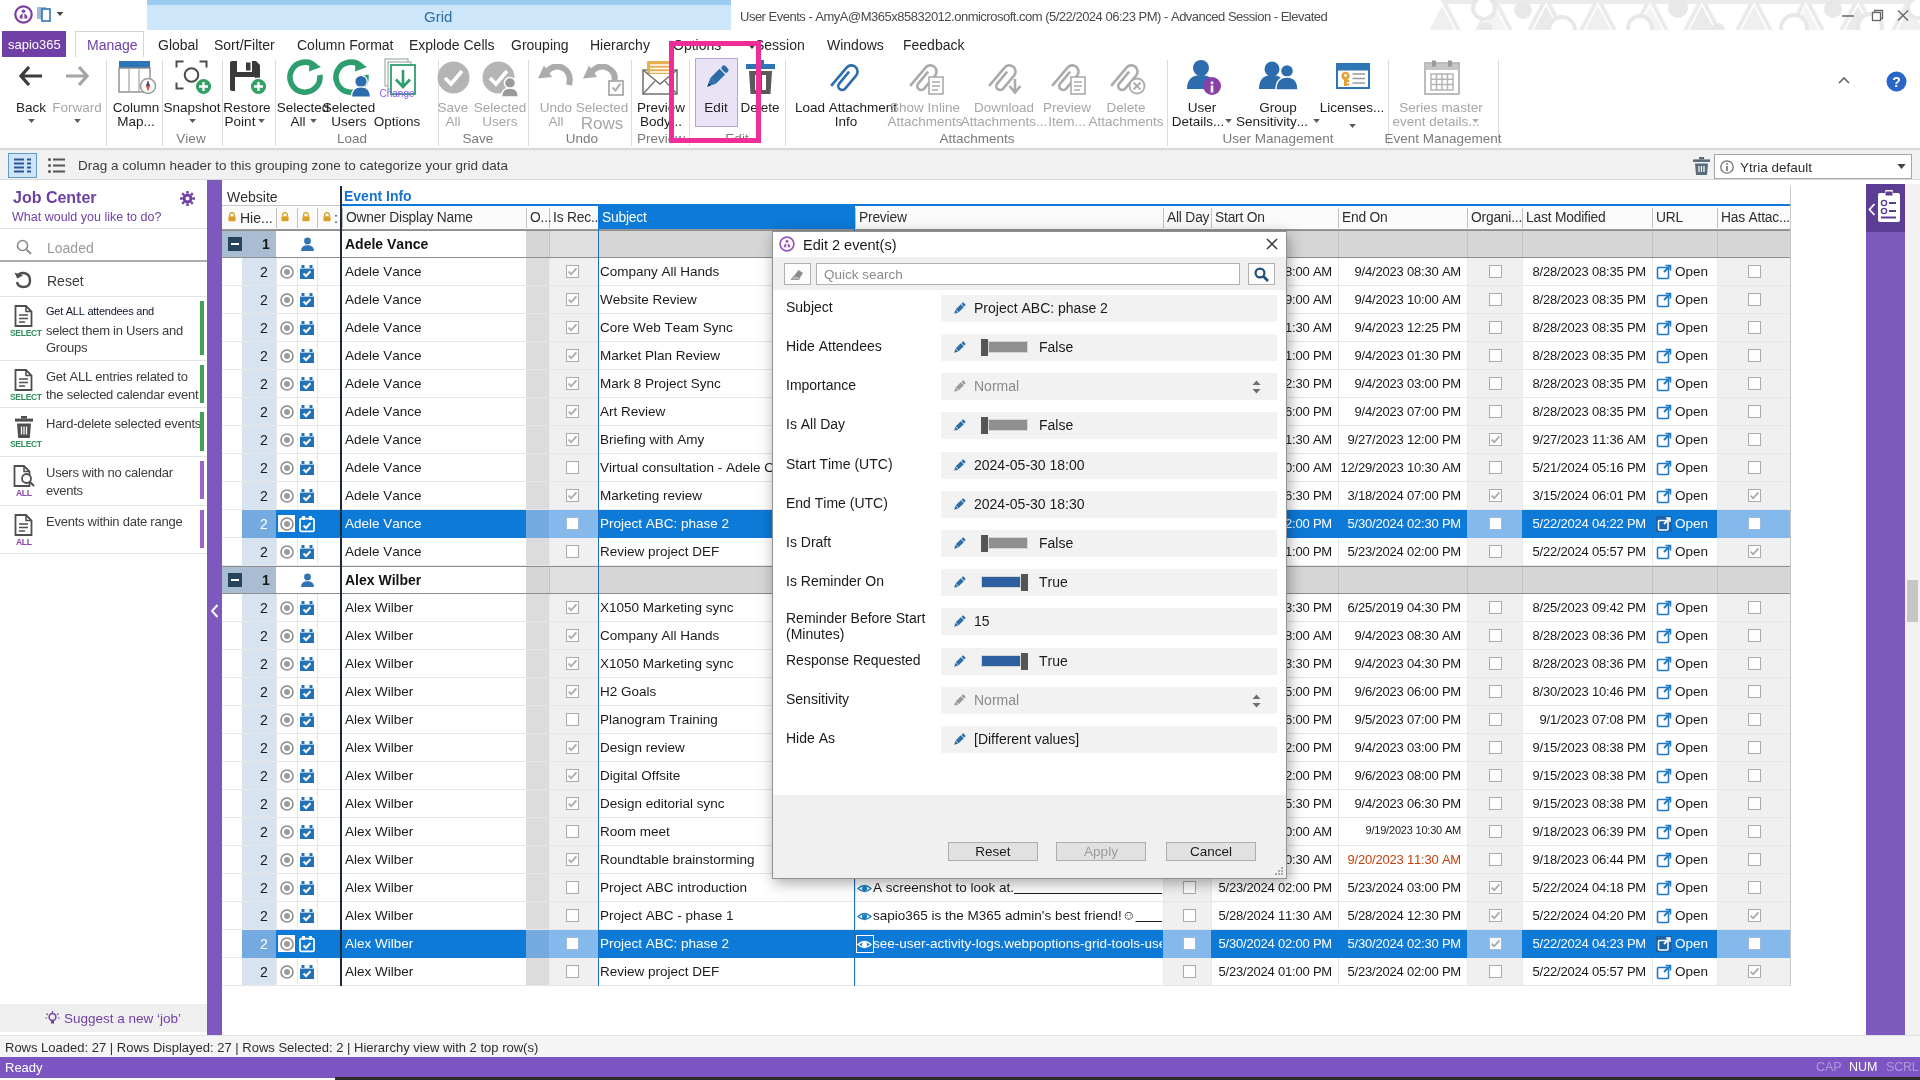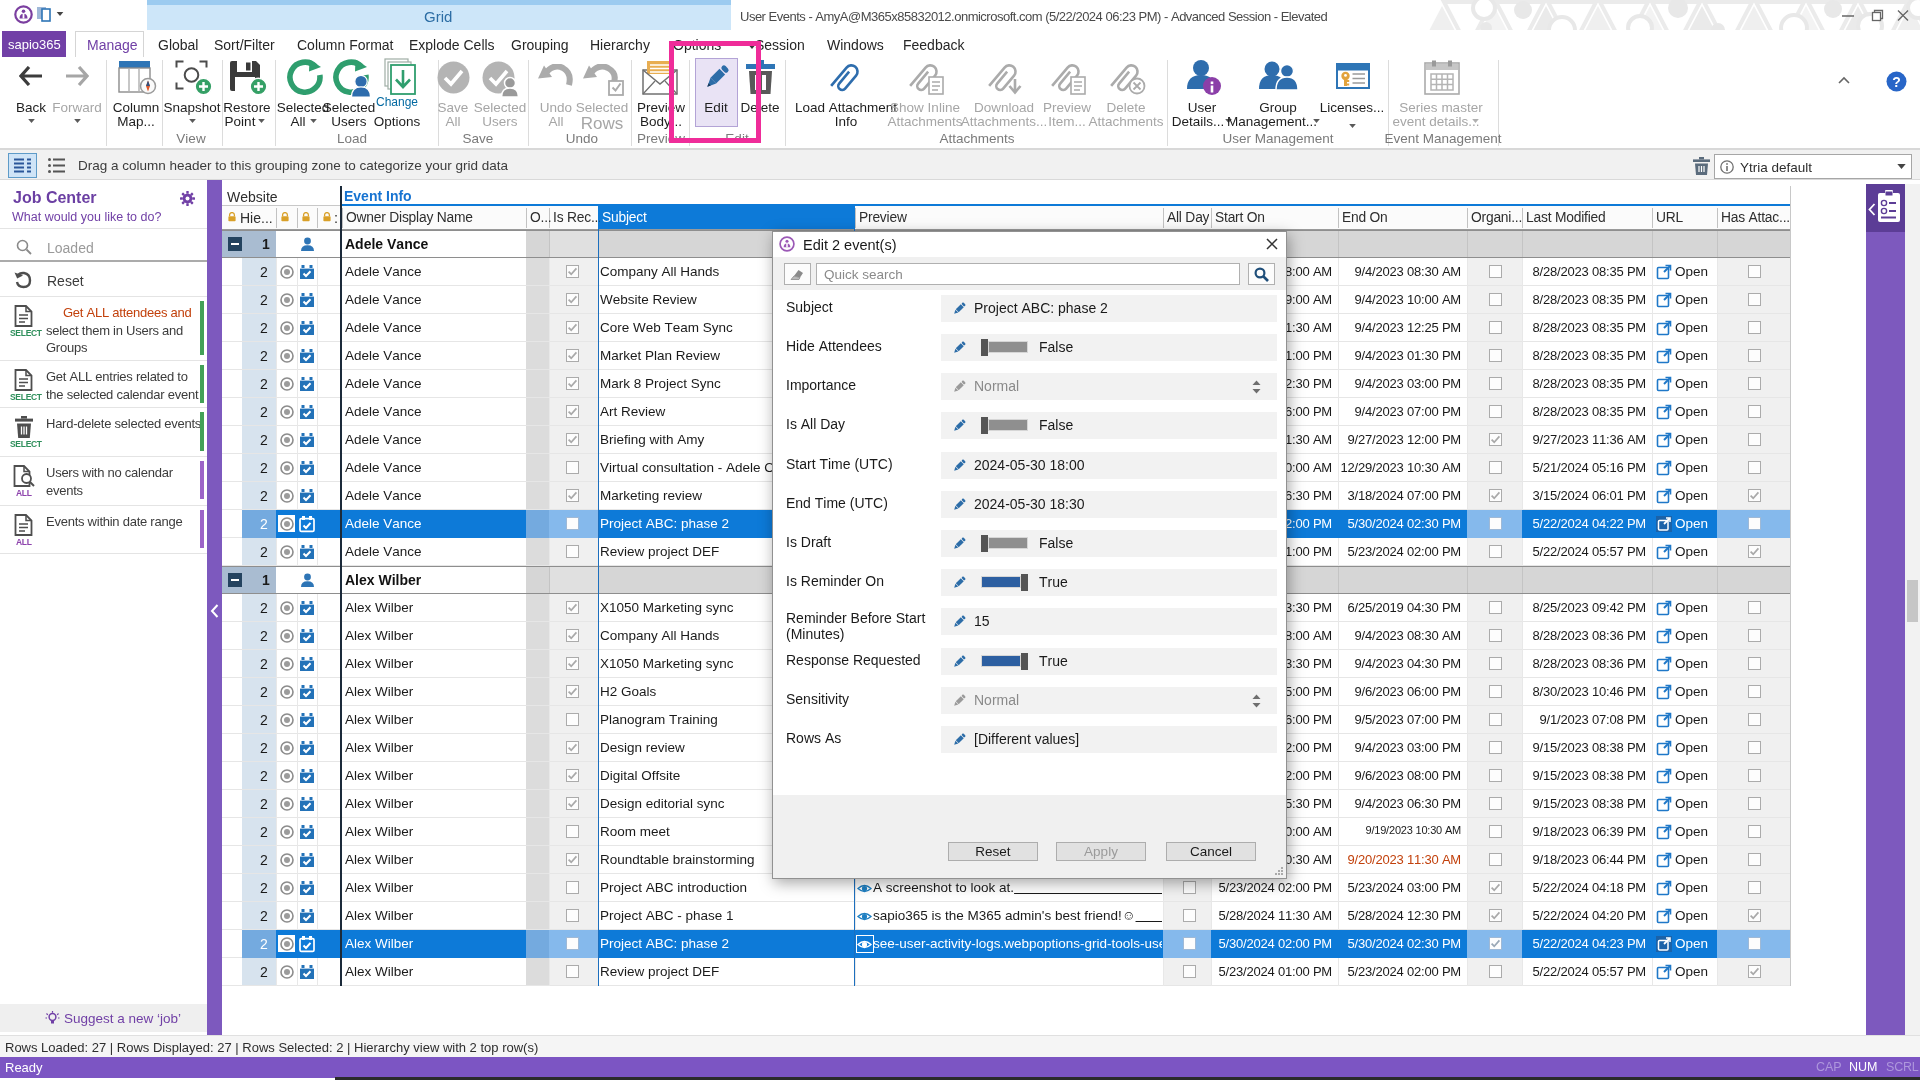--- a/index.html
+++ b/index.html
@@ -184,21 +184,21 @@
 <div class="txt" style="left:349px;top:100px;font-size:13.5px;color:#1E1E1E;transform:translateX(-50%)">Selected</div>
 <div class="txt" style="left:349px;top:114px;font-size:13.5px;color:#1E1E1E;transform:translateX(-50%)">Users</div>
 <svg class="abs" style="left:380px;top:58px" width="38" height="40" viewBox="0 0 38 40">
 <g fill="#fff" stroke="#9FADA5" stroke-width="1.2">
       <rect x="5" y="1" width="23" height="27"></rect>
       <rect x="8" y="4" width="23" height="27"></rect>
     </g>
 <rect x="11" y="7" width="24" height="29" fill="#fff" stroke="#2F9E6E" stroke-width="1.8"></rect>
 <path d="M23 12 V28 M16 21.5 L23 29 L30 21.5" fill="none" stroke="#2F9E6E" stroke-width="2.6"></path>
   </svg>
-<div class="txt" style="left:397px;top:95px;font-size:12px;color:#0369a1;transform:translateX(-50%)">Change</div>
+<div class="txt" style="left:397px;top:88px;font-size:10px;color:#8b5cf6;transform:translateX(-50%)">Change</div>
 <div class="txt" style="left:397px;top:114px;font-size:13.5px;color:#1E1E1E;transform:translateX(-50%)">Options</div>
 <svg class="abs" style="left:437px;top:61px" width="33" height="33" viewBox="0 0 33 33">
 <circle cx="16.5" cy="16.5" r="16" fill="#B4B4B4"></circle>
     <path d="M8 17 L14 23 L25 10" fill="none" stroke="#fff" stroke-width="3.6"></path>
   </svg>
 <div class="txt" style="left:453px;top:100px;font-size:13.5px;color:#A6A6A6;transform:translateX(-50%)">Save</div>
 <div class="txt" style="left:453px;top:114px;font-size:13.5px;color:#A6A6A6;transform:translateX(-50%)">All</div>
 <svg class="abs" style="left:482px;top:61px" width="38" height="36" viewBox="0 0 38 36">
 <circle cx="16.5" cy="16.5" r="16" fill="#B4B4B4"></circle>
     <path d="M8 17 L14 23 L25 10" fill="none" stroke="#fff" stroke-width="3.6"></path>
@@ -302,21 +302,21 @@
 <svg class="abs" style="left:1225px;top:119px" width="7" height="4" viewBox="0 0 10 6">
     <path d="M0 0 L10 0 L5 6 Z" fill="#5A5A5A"></path>
   </svg>
 <svg class="abs" style="left:1259px;top:60px" width="40" height="36" viewBox="0 0 40 36">
 <circle cx="13" cy="9" r="7.5" fill="#2E6DAD"></circle>
     <path d="M0 29 Q0 15 13 15 Q26 15 26 29 Z" fill="#2E6DAD"></path>
 <circle cx="28" cy="11" r="6.5" fill="#2E6DAD" stroke="#fff" stroke-width="1.4"></circle>
     <path d="M17 30 Q17 17 28 17 Q39 17 39 30 Z" fill="#2E6DAD" stroke="#fff" stroke-width="1.4"></path>
   </svg>
 <div class="txt" style="left:1278px;top:100px;font-size:13.5px;color:#1E1E1E;transform:translateX(-50%)">Group</div>
-<div class="txt" style="left:1272px;top:114px;font-size:13.5px;color:#1E1E1E;transform:translateX(-50%)">Management...</div>
+<div class="txt" style="left:1272px;top:114px;font-size:13.5px;color:#1E1E1E;transform:translateX(-50%)">Sensitivity...</div>
 <svg class="abs" style="left:1313px;top:119px" width="7" height="4" viewBox="0 0 10 6">
     <path d="M0 0 L10 0 L5 6 Z" fill="#5A5A5A"></path>
   </svg>
 <svg class="abs" style="left:1336px;top:63px" width="34" height="26" viewBox="0 0 34 26">
 <rect x="1" y="1" width="32" height="24" fill="#fff" stroke="#2E75B6" stroke-width="2"></rect>
 <rect x="1" y="1" width="32" height="6.5" fill="#2E75B6"></rect>
 <g fill="#E2A33D">
       <circle cx="9.5" cy="13" r="4.2"></circle>
       <rect x="8" y="14" width="3" height="9"></rect>
       <rect x="11" y="17" width="2.2" height="2"></rect>
@@ -431,21 +431,21 @@
     <path d="M2.5 2 L3.5 8.5 L10 7 Z" fill="#4E4E4E" transform="rotate(-15 4 6)"></path>
   </svg>
 <div class="txt" style="left:47px;top:273px;font-size:14px;color:#3C3C3C">Reset</div>
 <div class="abs" style="left:0;top:296px;width:207px;height:1px;background:#E4E4E4"></div>
 <svg class="abs" style="left:14px;top:305px" width="19" height="22" viewBox="0 0 19 22">
 <path d="M1.5 1 H12 L17.5 6.5 V21 H1.5 Z" fill="#fff" stroke="#4E4E4E" stroke-width="1.8"></path>
 <path d="M12 1 V6.5 H17.5" fill="none" stroke="#4E4E4E" stroke-width="1.5"></path>
 <path d="M5 10 H14 M5 13.5 H14 M5 17 H11" stroke="#4E4E4E" stroke-width="1.5"></path>
   </svg>
 <div class="txt" style="left:10px;top:328px;font-size:8.5px;font-weight:bold;color:#2E8F5B;letter-spacing:-0.3px">SELECT</div>
-<div class="txt" style="left:63px;top:305px;font-size:13px;letter-spacing:-0.25px;color:#c2410c">Get ALL attendees and</div>
+<div class="txt" style="left:46px;top:305px;font-size:11px;letter-spacing:-0.25px;color:#0f172a">Get ALL attendees and</div>
 <div class="txt" style="left:46px;top:322.5px;font-size:13px;letter-spacing:-0.25px;color:#3C3C3C">select them in Users and</div>
 <div class="txt" style="left:46px;top:340.0px;font-size:13px;letter-spacing:-0.25px;color:#3C3C3C">Groups</div>
 <div class="abs" style="left:200px;top:301px;width:4px;height:54px;background:#43A058"></div>
 <svg class="abs" style="left:14px;top:369px" width="19" height="22" viewBox="0 0 19 22">
 <path d="M1.5 1 H12 L17.5 6.5 V21 H1.5 Z" fill="#fff" stroke="#4E4E4E" stroke-width="1.8"></path>
 <path d="M12 1 V6.5 H17.5" fill="none" stroke="#4E4E4E" stroke-width="1.5"></path>
 <path d="M5 10 H14 M5 13.5 H14 M5 17 H11" stroke="#4E4E4E" stroke-width="1.5"></path>
   </svg>
 <div class="txt" style="left:10px;top:392px;font-size:8.5px;font-weight:bold;color:#2E8F5B;letter-spacing:-0.3px">SELECT</div>
 <div class="txt" style="left:46px;top:369px;font-size:13px;letter-spacing:-0.25px;color:#3C3C3C">Get ALL entries related to</div>
@@ -2302,21 +2302,21 @@
       <rect x="5.8" y="3.8" width="4.4" height="7.6" fill="#9A9A9A"></rect>
       <path d="M5.8 12 L8 16 L10.2 12 Z" fill="#9A9A9A"></path>
     </g>
   </svg>
 <div class="txt" style="left:974px;top:692px;font-size:14px;color:#8A8A8A">Normal</div>
 <svg class="abs" style="left:1251px;top:693px" width="11" height="16" viewBox="0 0 11 16">
     <path d="M1.5 6 L5.5 1.5 L9.5 6 Z" fill="#6E6E6E"></path>
     <path d="M1.5 10 L5.5 14.5 L9.5 10 Z" fill="#6E6E6E"></path>
   </svg>
 <div class="abs" style="left:941px;top:726px;width:336px;height:27px;background:#F2F2F2"></div>
-<div class="txt" style="left:786px;top:730px;font-size:14px;color:#1A1A1A">Rows As</div>
+<div class="txt" style="left:786px;top:730px;font-size:14px;color:#1A1A1A">Hide As</div>
 <svg class="abs" style="left:952px;top:732px" width="15" height="15" viewBox="0 0 16 16">
     <g transform="rotate(45 8 8)">
       <rect x="5.8" y="0.5" width="4.4" height="2.6" rx="1.2" fill="#2D6DA8"></rect>
       <rect x="5.8" y="3.8" width="4.4" height="7.6" fill="#2D6DA8"></rect>
       <path d="M5.8 12 L8 16 L10.2 12 Z" fill="#2D6DA8"></path>
     </g>
   </svg>
 <div class="txt" style="left:974px;top:731px;font-size:14px;color:#1A1A1A">[Different values]</div>
 <div class="abs" style="left:773px;top:795px;width:513px;height:83px;background:#F0F0F0"></div>
 <div class="abs" style="left:948px;top:842px;width:90px;height:19px;background:#E1E1E1;border:1px solid #ADADAD;text-align:center;font-size:13.5px;color:#1A1A1A;line-height:17px">Reset</div>

